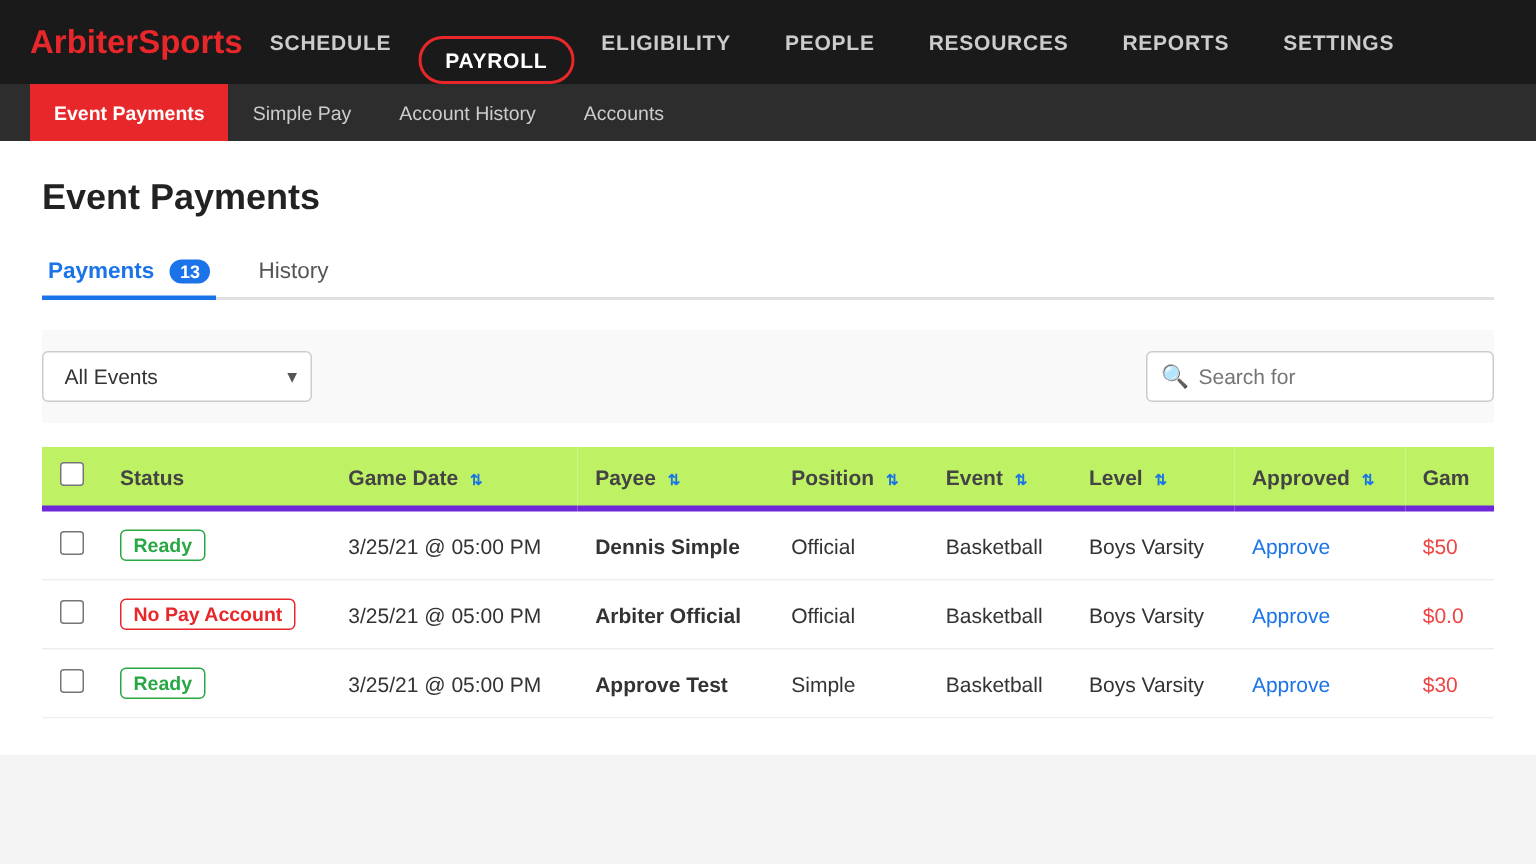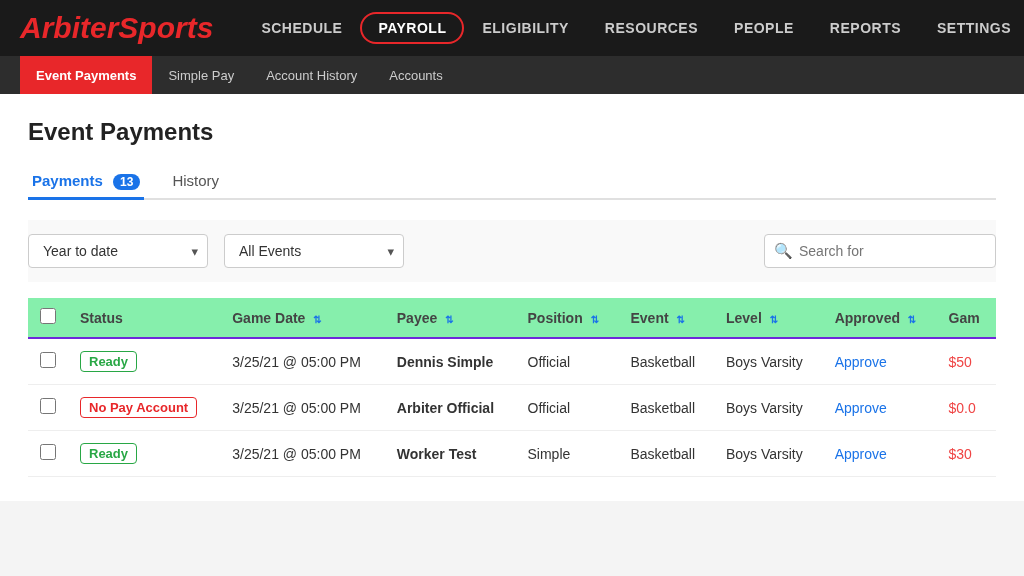--- a/index.html
+++ b/index.html
@@ -7,32 +7,30 @@
 
     
     .top-nav {
       background: #1a1a1a;
       display: flex;
       align-items: center;
       padding: 0 20px;
       height: 56px;
     }
     .logo {
-      margin-right: 30px;
-      font-size: 30px;
+      font-size: 22px;
       font-weight: bold;
       color: white;
       white-space: nowrap;
-      font-style: italic;
     }
     .logo span { color: #e8272a; }
     .nav-items {
       display: flex;
       gap: 0;
-      align-items: center;
+      align-items: flex-end;
       height: 100%;
     }
     .nav-item {
       color: #ccc;
       font-size: 14px;
       font-weight: bold;
       padding: 0 18px;
       height: 100%;
       display: flex;
       align-items: center;
@@ -177,22 +175,22 @@
     .table-wrap {
       width: 100%;
       overflow-x: auto;
     }
     table {
       width: 100%;
       border-collapse: collapse;
       font-size: 14px;
     }
     thead tr {
-      border-bottom: 2px solid #6d28d9;
-      background: #86efac;
+      border-bottom: 4px solid #6d28d9;
+      background: #bef264;
     }
     thead th {
       padding: 10px 12px;
       text-align: left;
       color: #444;
       font-weight: 600;
       white-space: nowrap;
     }
     thead th.sortable {
       cursor: pointer;
@@ -252,22 +250,22 @@
 <body>
 
 <nav class="top-nav">
   <div class="logo">
     <span>Arbiter</span><span>Sports</span>
   </div>
   <div class="nav-items">
     <div class="nav-item">SCHEDULE</div>
     <div class="nav-item payroll active">PAYROLL</div>
     <div class="nav-item">ELIGIBILITY</div>
+    <div class="nav-item">PEOPLE</div>
     <div class="nav-item">RESOURCES</div>
-    <div class="nav-item">PEOPLE</div>
     <div class="nav-item">REPORTS</div>
     <div class="nav-item">SETTINGS</div>
   </div>
 </nav>
 
 <nav class="sub-nav">
   <div class="sub-nav-item active">Event Payments</div>
   <div class="sub-nav-item">Simple Pay</div>
   <div class="sub-nav-item">Account History</div>
   <div class="sub-nav-item">Accounts</div>
@@ -280,28 +278,20 @@
     <div class="tab active">
       <span>Payments</span>
       <span class="tab-badge">13</span>
     </div>
     <div class="tab">
       <span>History</span>
     </div>
   </div>
 
   <div class="filters">
-    <div class="filter-wrap">
-      <select class="filter-select">
-        <option>Year to date</option>
-        <option>Last 30 days</option>
-        <option>Last 90 days</option>
-        <option>Custom</option>
-      </select>
-    </div>
     <div class="filter-wrap">
       <select class="filter-select">
         <option>All Events</option>
         <option>Basketball</option>
         <option>Football</option>
         <option>Soccer</option>
       </select>
     </div>
     <div class="search-wrap">
       <span class="search-icon">🔍</span>
@@ -377,21 +367,21 @@
     <td class="game-amount">$0.0</td>
   </tr>
           <tr>
     <td class="checkbox-cell">
       <input type="checkbox" style="">
     </td>
     <td>
       <span class="status-badge status-ready">Ready</span>
     </td>
     <td>3/25/21 @ 05:00 PM</td>
-    <td><span class="payee-name">Worker Test</span></td>
+    <td><span class="payee-name">Approve Test</span></td>
     <td>Simple</td>
     <td>Basketball</td>
     <td>Boys Varsity</td>
     <td><a class="approve-link">Approve</a></td>
     <td class="game-amount">$30</td>
   </tr>
         </tbody>
     </table>
   </div>
 </div>

